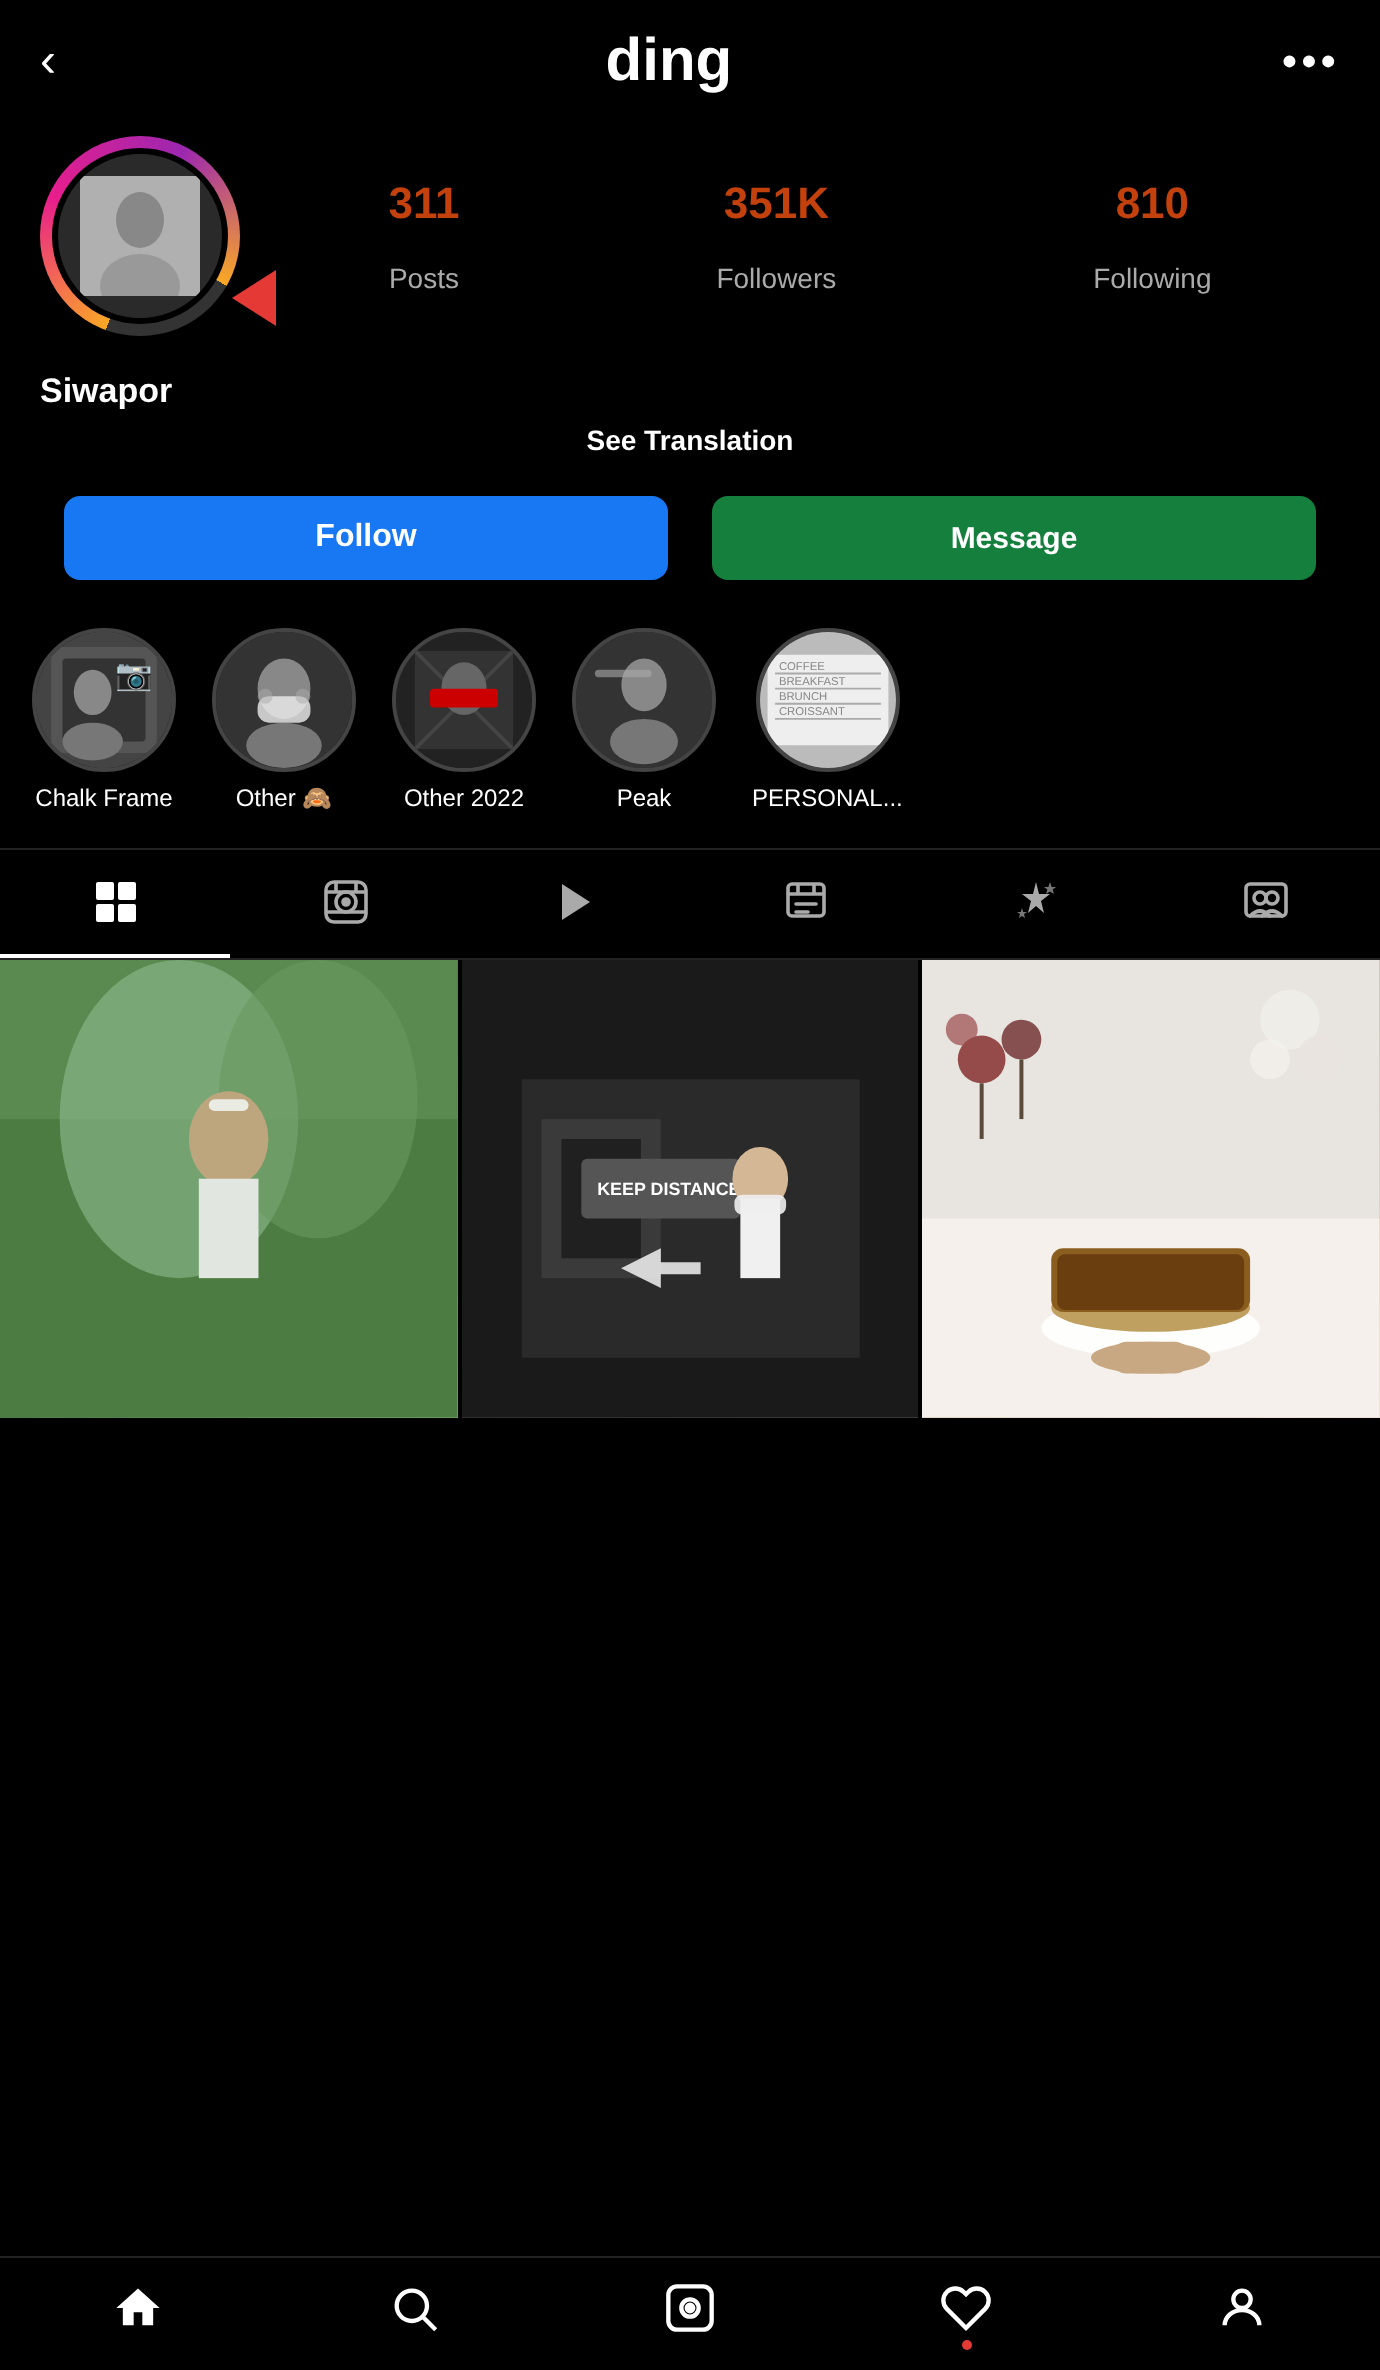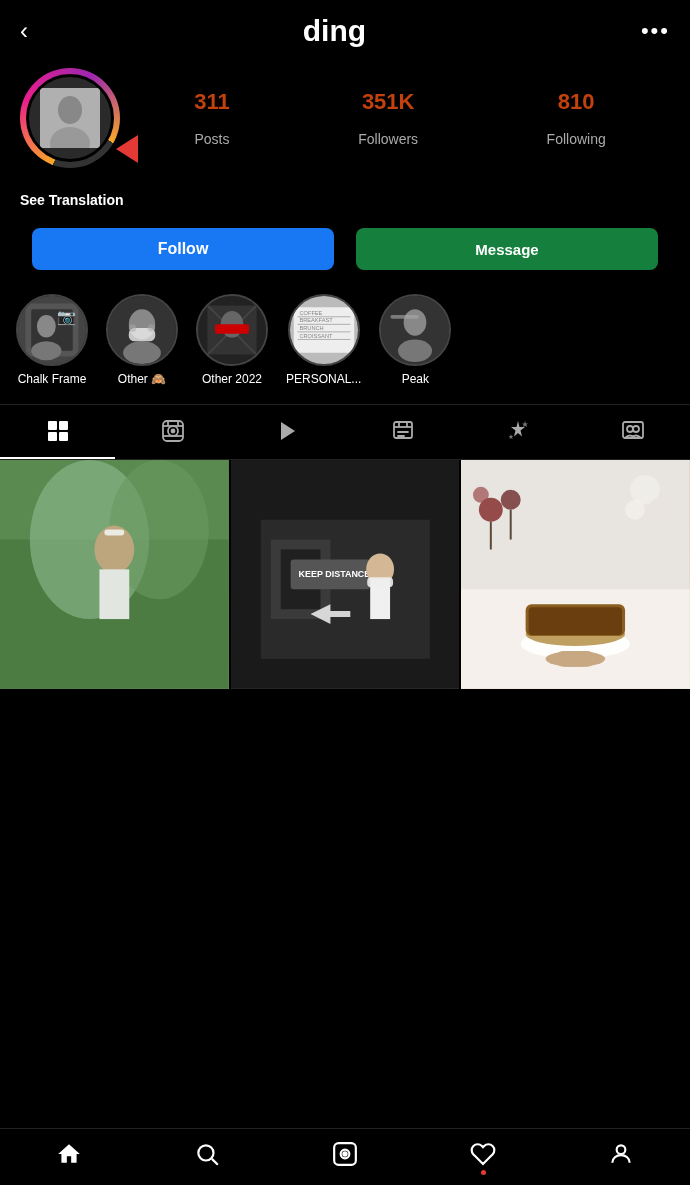--- a/index.html
+++ b/index.html
@@ -78,21 +78,21 @@
     }
     .stat-item { display: flex; flex-direction: column; align-items: center; }
     .stat-num { font-size: 22px; font-weight: 700; color: #c2410c; }
     .stat-label { font-size: 14px; color: #aaa; margin-top: 16px; }
 
     
     .bio-section { padding: 4px 20px 14px; }
     .bio-name { font-size: 17px; font-weight: 700; margin-bottom: 4px; }
     .bio-text { font-size: 14px; color: #ccc; line-height: 1.5; }
     .bio-text .more-link { color: #aaa; cursor: pointer; }
-    .see-translation { font-size: 14px; font-weight: 700; color: #fff; margin-top: 6px; cursor: pointer; }
+    .see-translation { font-size: 14px; font-weight: 700; color: #fff; margin-top: 6px; cursor: pointer; text-align: center; }
 
     
     .action-buttons {
       display: flex;
       gap: 22px;
       padding: 6px 32px 16px;
     }
     .btn-follow {
       flex: 1;
       background: #1877f2;
@@ -276,20 +276,21 @@
       <span class="stat-label">Followers</span>
     </div>
     <div class="stat-item">
       <span class="stat-num">810</span>
       <span class="stat-label">Following</span>
     </div>
   </div>
 </div>
 
 <div class="bio-section">
+  <div class="bio-name">Siwapor</div>
   <div class="see-translation">See Translation</div>
 </div>
 
 <div class="action-buttons">
   <button class="btn-follow">Follow</button>
   <button class="btn-message">Message</button>
 </div>
 
 <div class="highlights-section">
   <div class="highlight-item">
@@ -334,20 +335,34 @@
           <rect x="10" y="10" width="52" height="52" fill="#333" rx="2"></rect>
           <line x1="10" y1="10" x2="62" y2="62" stroke="#444" stroke-width="2"></line>
           <line x1="62" y1="10" x2="10" y2="62" stroke="#444" stroke-width="2"></line>
           <ellipse cx="36" cy="30" rx="12" ry="14" fill="#666"></ellipse>
 
           <rect x="18" y="30" width="36" height="10" fill="#cc0000" rx="2"></rect>
         </svg>
       </div>
     </div>
     <span class="highlight-label">Other 2022</span>
+  </div>
+
+  <div class="highlight-item">
+    <div class="highlight-circle">
+      <div class="hl-inner hl-peak">
+        <svg width="72" height="72" viewBox="0 0 72 72">
+          <rect width="72" height="72" fill="#333"></rect>
+          <ellipse cx="36" cy="28" rx="12" ry="14" fill="#888"></ellipse>
+          <ellipse cx="36" cy="58" rx="18" ry="12" fill="#777"></ellipse>
+          <rect x="10" y="20" width="30" height="4" rx="2" fill="#aaa" opacity="0.6"></rect>
+        </svg>
+      </div>
+    </div>
+    <span class="highlight-label">Peak</span>
   </div>
 
   <div class="highlight-item">
     <div class="highlight-circle">
       <div class="hl-inner hl-personal">
         <svg width="72" height="72" viewBox="0 0 72 72">
           <rect width="72" height="72" fill="#bbb"></rect>
           <rect x="4" y="12" width="64" height="48" fill="#eee" rx="2"></rect>
           <line x1="8" y1="22" x2="64" y2="22" stroke="#aaa" stroke-width="1"></line>
           <line x1="8" y1="30" x2="64" y2="30" stroke="#aaa" stroke-width="1"></line>
@@ -355,34 +370,20 @@
           <line x1="8" y1="46" x2="64" y2="46" stroke="#aaa" stroke-width="1"></line>
           <text x="10" y="20" font-size="6" fill="#888">COFFEE</text>
           <text x="10" y="28" font-size="6" fill="#888">BREAKFAST</text>
           <text x="10" y="36" font-size="6" fill="#888">BRUNCH</text>
           <text x="10" y="44" font-size="6" fill="#888">CROISSANT</text>
         </svg>
       </div>
     </div>
     <span class="highlight-label">PERSONAL...</span>
   </div>
-
-  <div class="highlight-item">
-    <div class="highlight-circle">
-      <div class="hl-inner hl-peak">
-        <svg width="72" height="72" viewBox="0 0 72 72">
-          <rect width="72" height="72" fill="#333"></rect>
-          <ellipse cx="36" cy="28" rx="12" ry="14" fill="#888"></ellipse>
-          <ellipse cx="36" cy="58" rx="18" ry="12" fill="#777"></ellipse>
-          <rect x="10" y="20" width="30" height="4" rx="2" fill="#aaa" opacity="0.6"></rect>
-        </svg>
-      </div>
-    </div>
-    <span class="highlight-label">Peak</span>
-  </div>
 </div>
 
 <div class="tabs-row">
   <div class="tab-item active">
     <svg width="24" height="24" viewBox="0 0 24 24" fill="currentColor">
       <rect x="2" y="2" width="9" height="9" rx="1"></rect>
       <rect x="13" y="2" width="9" height="9" rx="1"></rect>
       <rect x="2" y="13" width="9" height="9" rx="1"></rect>
       <rect x="13" y="13" width="9" height="9" rx="1"></rect>
     </svg>

